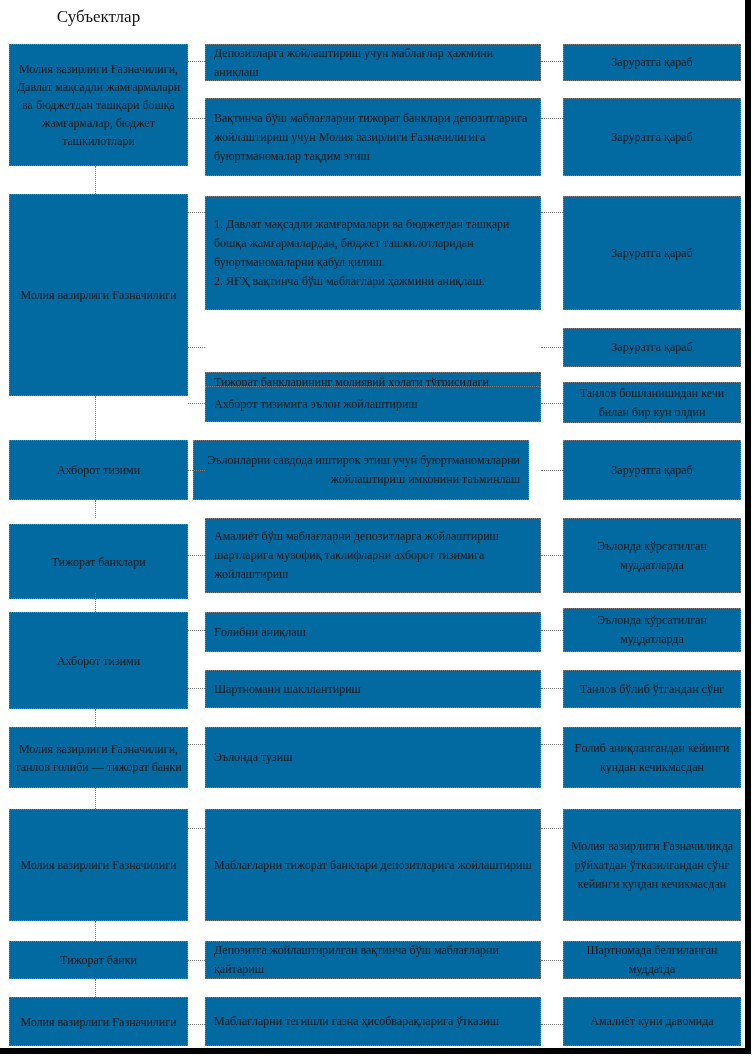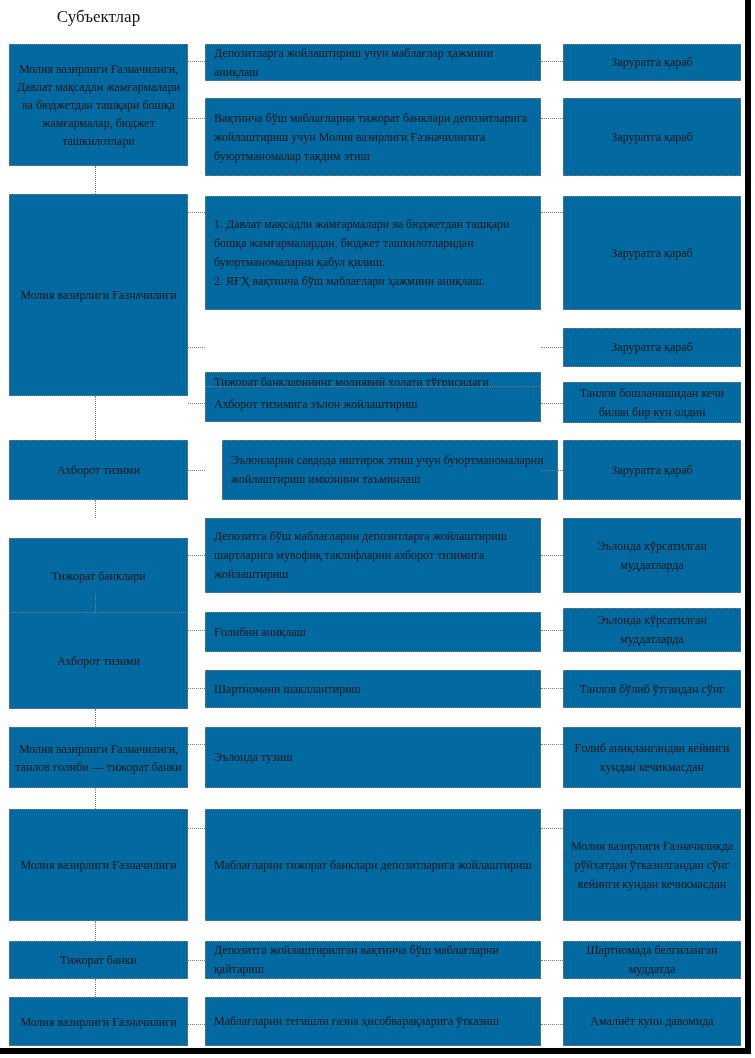--- a/index.html
+++ b/index.html
@@ -69,21 +69,21 @@
       </div>
       <div class="vline" style="left: 95px; top: 166px; height: 28px;"></div>
       <div class="box subject" style="left: 9px; top: 194px; width: 179px; height: 202px;">
         <span class="txt">Молия вазирлиги Ғазначилиги</span>
       </div>
       <div class="vline" style="left: 95px; top: 396px; height: 44px;"></div>
       <div class="box subject" style="left: 9px; top: 440px; width: 179px; height: 60px;">
         <span class="txt">Ахборот тизими</span>
       </div>
       <div class="vline" style="left: 95px; top: 500px; height: 18px;"></div>
-      <div class="box subject" style="left: 9px; top: 538px; width: 179px; height: 75px; text-align: center;">
+      <div class="box subject" style="left: 9px; top: 524px; width: 179px; height: 75px; text-align: center;">
         <span class="txt">Тижорат банклари</span>
       </div>
       <div class="vline" style="left: 95px; top: 593px; height: 19px;"></div>
       <div class="box subject" style="left: 9px; top: 612px; width: 179px; height: 97px;">
         <span class="txt">Ахборот тизими</span>
       </div>
       <div class="vline" style="left: 95px; top: 709px; height: 18px;"></div>
       <div class="box subject" style="left: 9px; top: 727px; width: 179px; height: 61px;">
         <span class="txt">Молия вазирлиги Ғазначилиги, танлов ғолиби — тижорат банки</span>
       </div>
@@ -133,30 +133,30 @@
       <div class="hline" style="left: 188px; top: 347px; width: 17px;"></div>
       <div class="hline" style="left: 541px; top: 347px; width: 22px;"></div>
       <div class="box activity" style="left: 205px; top: 386px; width: 336px; height: 36px;">
         <span class="txt">Ахборот тизимига эълон жойлаштириш</span>
       </div>
       <div class="box deadline" style="left: 563px; top: 382px; width: 178px; height: 41px;">
         <span class="txt">Танлов бошланишидан кечи билан бир кун олдин</span>
       </div>
       <div class="hline" style="left: 188px; top: 403px; width: 17px;"></div>
       <div class="hline" style="left: 541px; top: 403px; width: 22px;"></div>
-      <div class="box activity" style="left: 222px; top: 440px; width: 336px; height: 60px;">
+      <div class="box activity" style="left: 193px; top: 440px; width: 336px; height: 60px; text-align: right;">
         <span class="txt">Эълонларни савдода иштирок этиш учун буюртманомаларни жойлаштириш имконини таъминлаш</span>
       </div>
       <div class="box deadline" style="left: 563px; top: 440px; width: 178px; height: 60px;">
         <span class="txt">Заруратга қараб</span>
       </div>
       <div class="hline" style="left: 188px; top: 470px; width: 17px;"></div>
       <div class="hline" style="left: 541px; top: 470px; width: 22px;"></div>
       <div class="box activity" style="left: 205px; top: 518px; width: 336px; height: 75px;">
-        <span class="txt">Депозитга бўш маблағларни депозитларга жойлаштириш шартларига мувофиқ таклифларни ахборот тизимига жойлаштириш</span>
+        <span class="txt">Амалиёт бўш маблағларни депозитларга жойлаштириш шартларига мувофиқ таклифларни ахборот тизимига жойлаштириш</span>
       </div>
       <div class="box deadline" style="left: 563px; top: 518px; width: 178px; height: 75px;">
         <span class="txt">Эълонда кўрсатилган муддатларда</span>
       </div>
       <div class="hline" style="left: 188px; top: 555px; width: 17px;"></div>
       <div class="hline" style="left: 541px; top: 555px; width: 22px;"></div>
       <div class="box activity" style="left: 205px; top: 612px; width: 336px; height: 40px;">
         <span class="txt">Ғолибни аниқлаш</span>
       </div>
       <div class="box deadline" style="left: 563px; top: 608px; width: 178px; height: 44px;">

